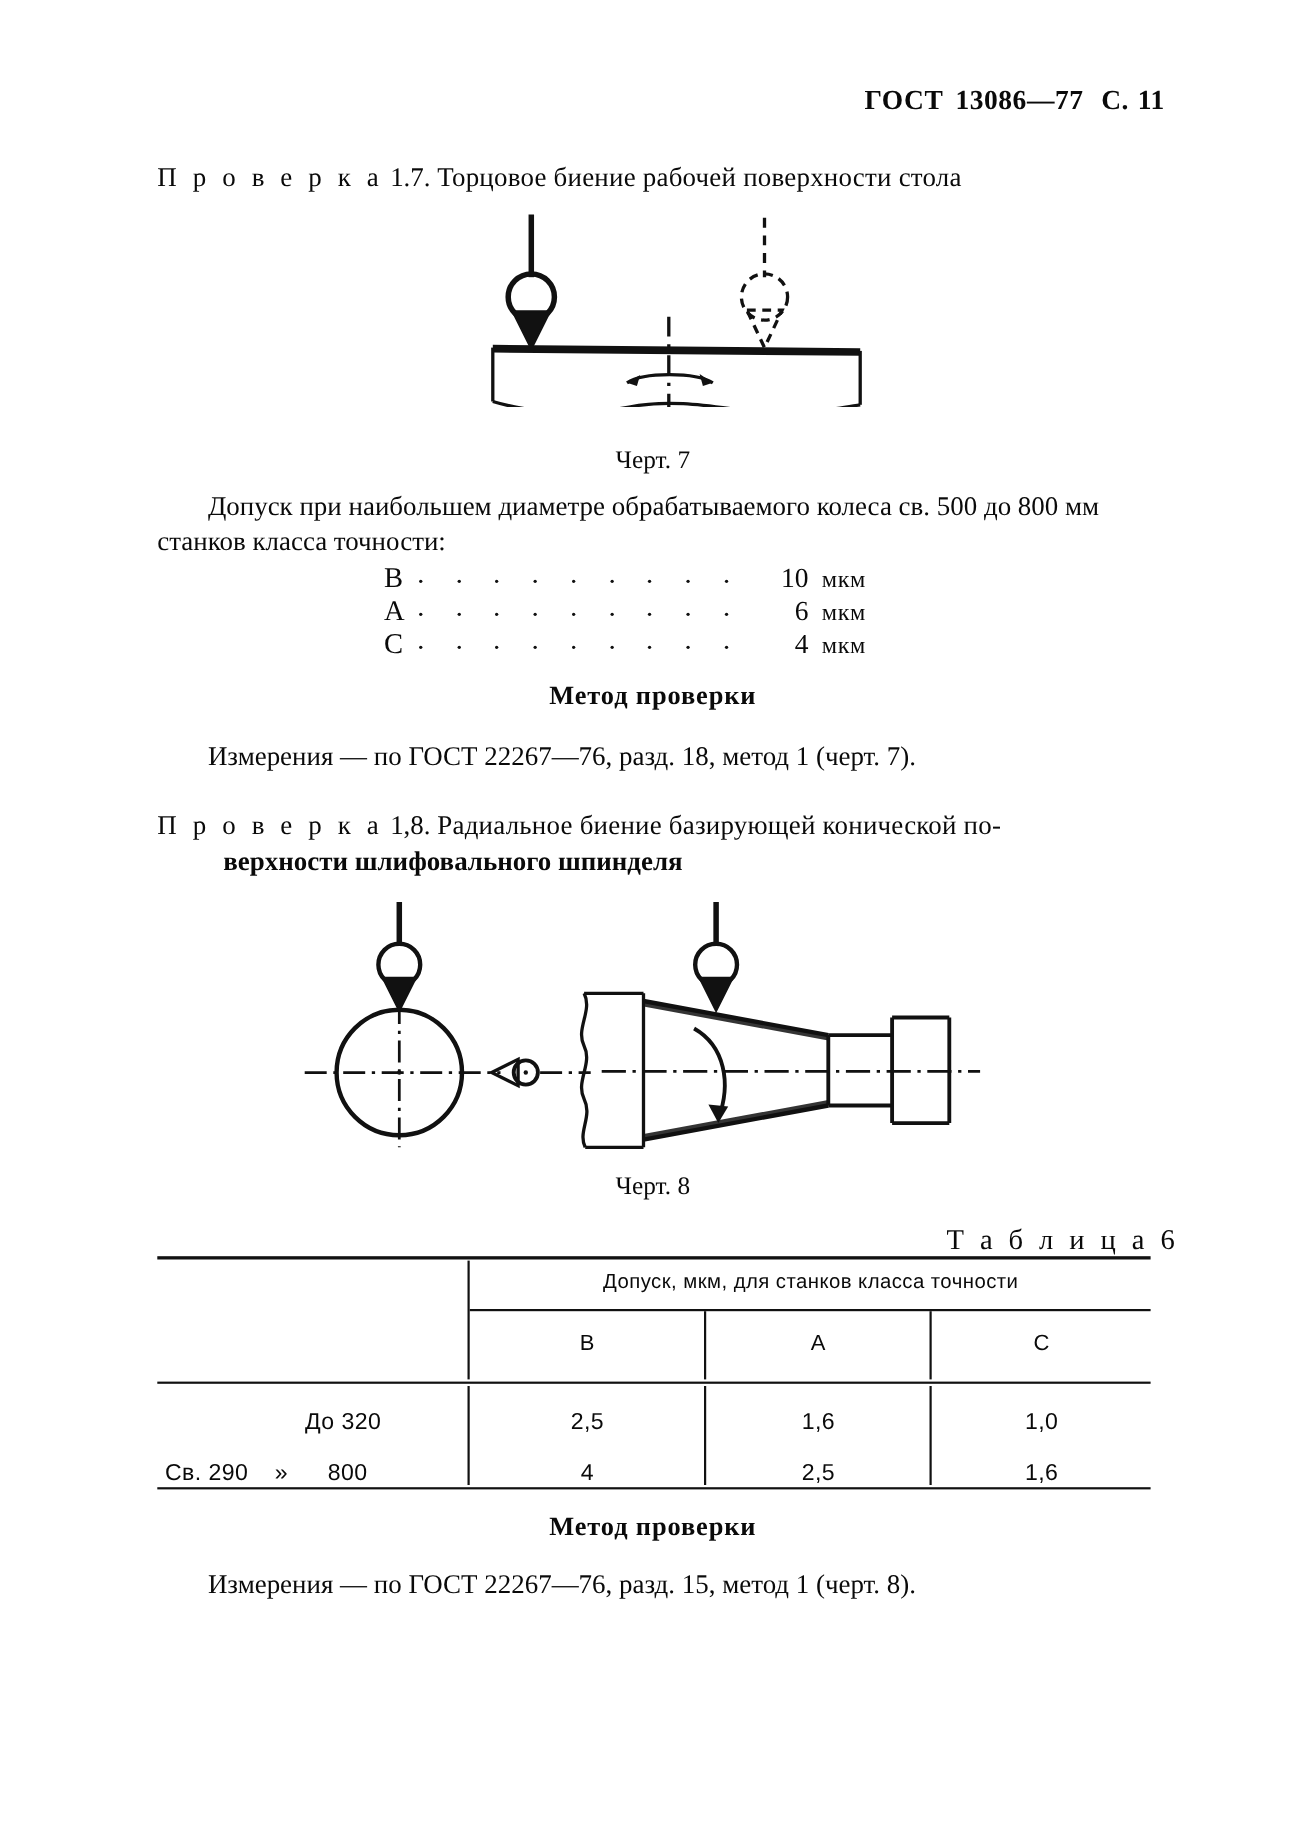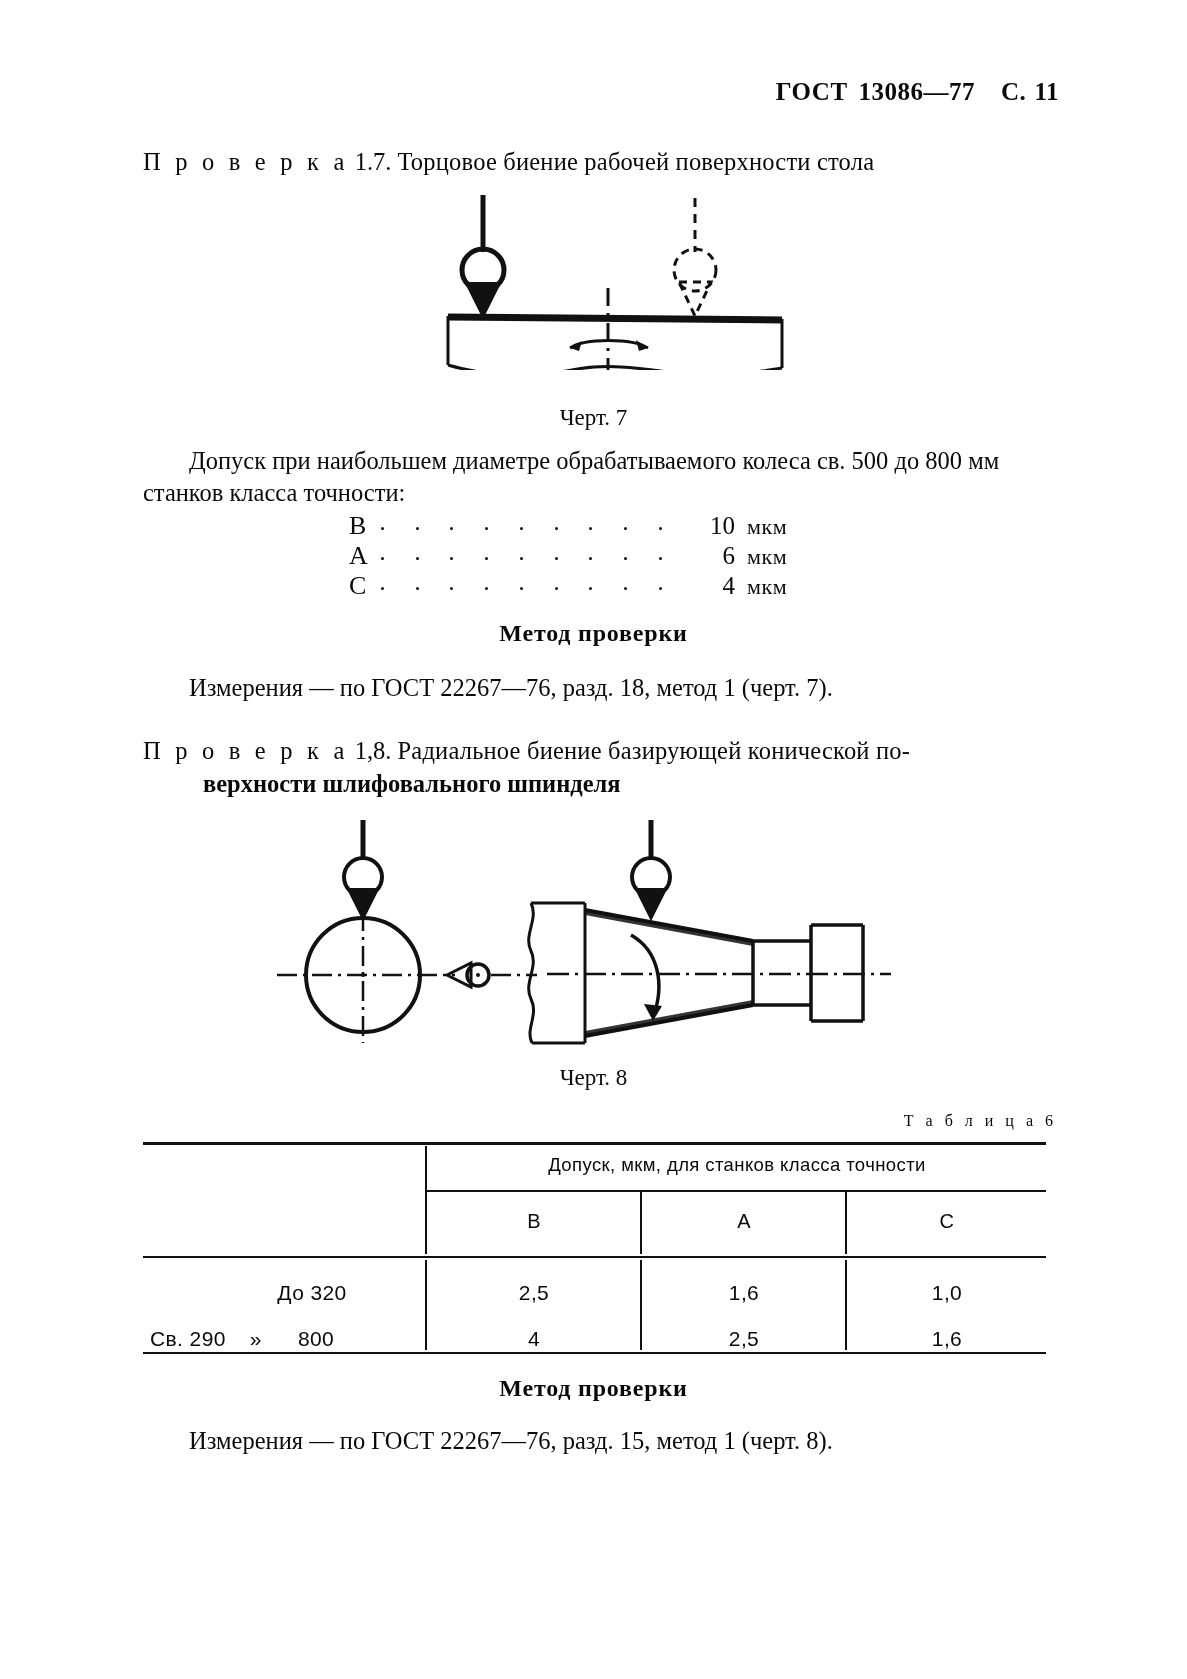--- a/index.html
+++ b/index.html
@@ -28,21 +28,21 @@
     position: absolute;
     top: 78px;
     right: 128px;
     font-family: "Liberation Serif", "DejaVu Serif", serif;
     font-weight: bold;
     font-size: 25px;
     letter-spacing: 0.5px;
     white-space: nowrap;
   }
   .doc-header .hdr-gost { margin-right: 11px; }
-  .doc-header .hdr-num  { margin-right: 26px; }
+  .doc-header .hdr-num  { margin-right: 16px; }
   .doc-header .hdr-page-label { margin-right: 8px; }
 
   
   .check-heading {
     position: absolute;
     left: 143px;
     width: 905px;
     font-size: 24.5px;
     line-height: 1.28;
   }
@@ -150,23 +150,23 @@
     width: 72px;
     text-align: left;
     padding-left: 12px;
     font-size: 22px;
     letter-spacing: 0.6px;
   }
 
   
   #table-label {
     position: absolute;
-    right: 130px;
+    right: 115px;
     top: 1112px;
-    font-size: 16px;
+    font-size: 26px;
     letter-spacing: 4px;
   }
   .rule-top {
     position: absolute;
     left: 143px;
     width: 903px;
     height: 3px;
     background: #111;
   }
   .rule-thin {

